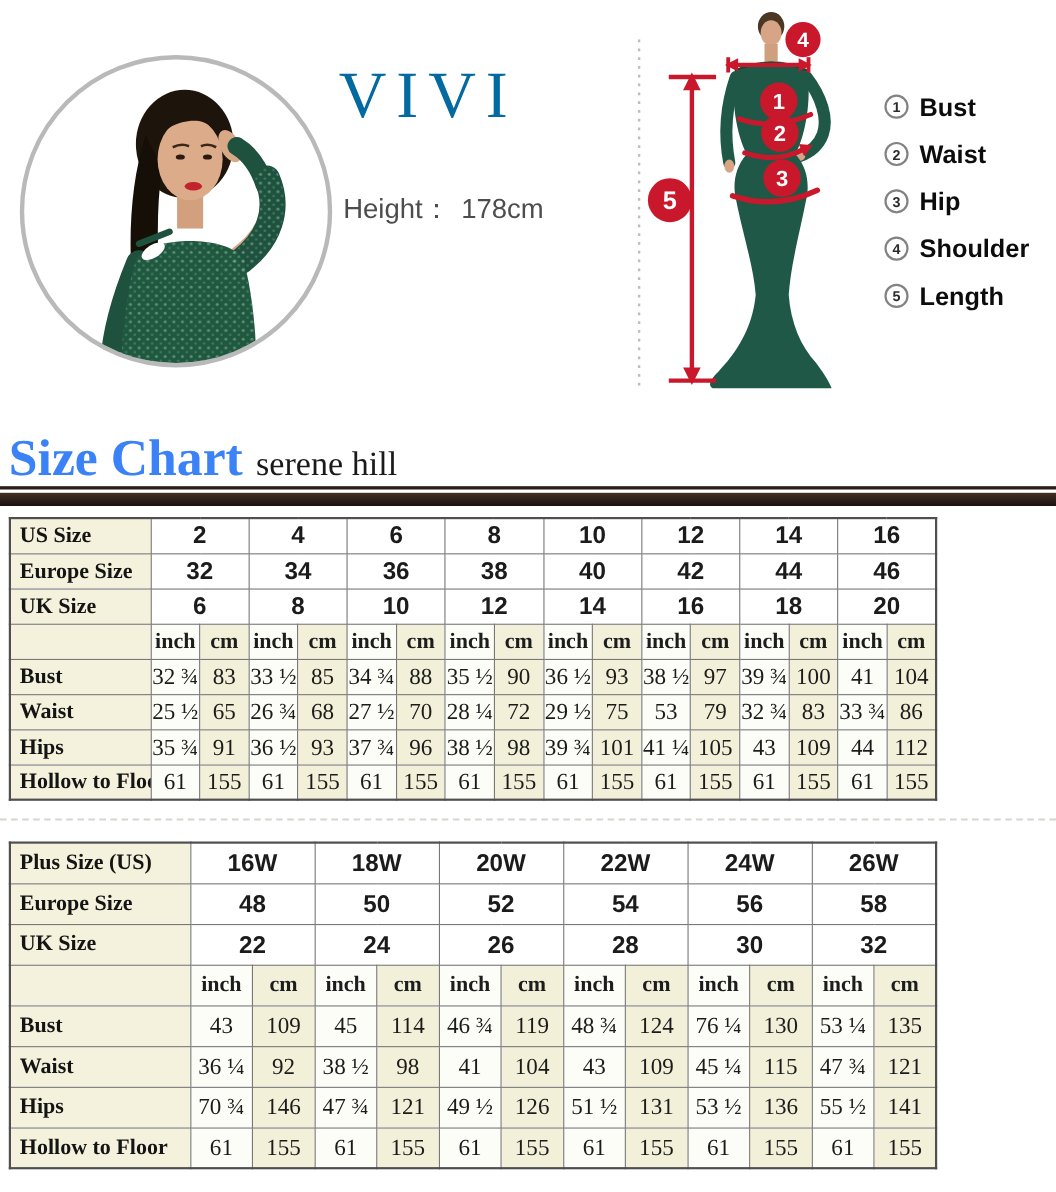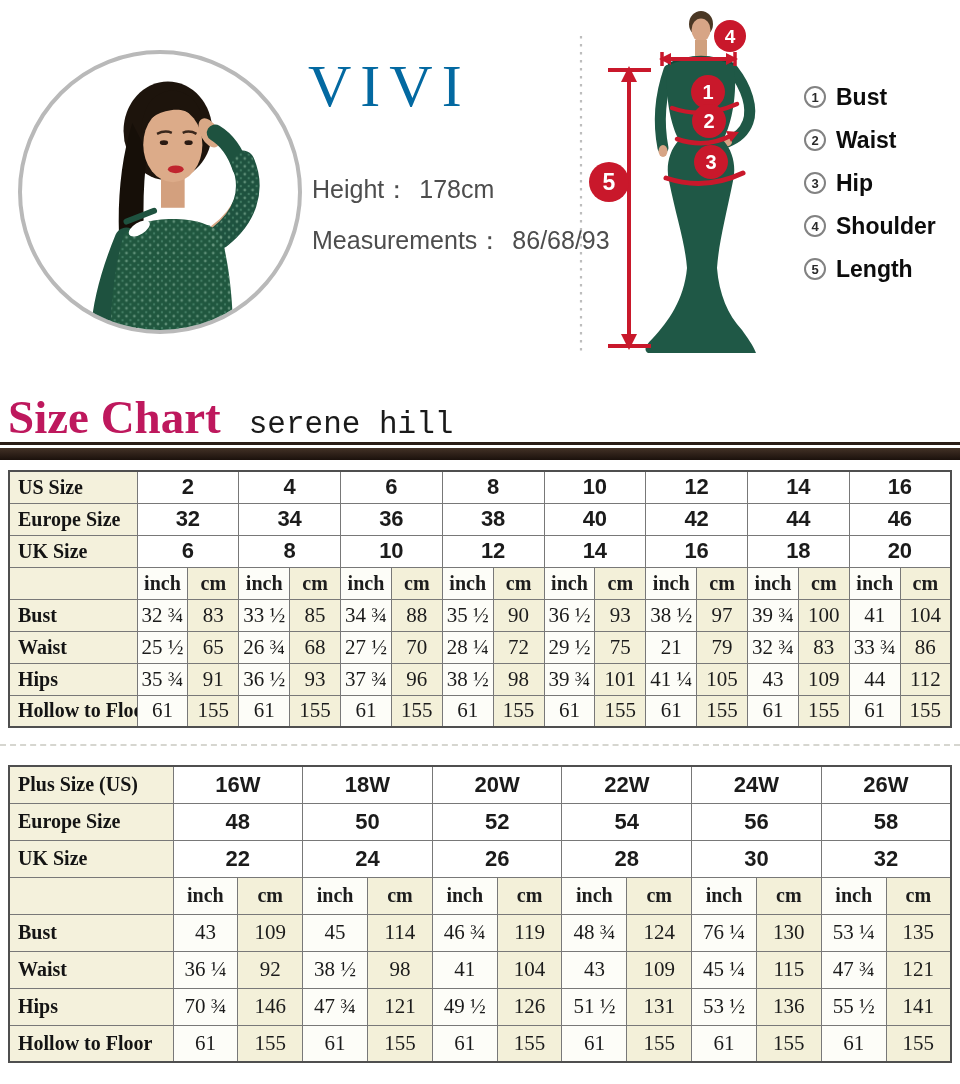--- a/index.html
+++ b/index.html
@@ -30,28 +30,28 @@
   .leg-num {
     display:inline-flex; width:22px; height:22px; border:2px solid #828282;
     border-radius:50%; align-items:center; justify-content:center;
     font:bold 13px "Liberation Sans", sans-serif; color:#2b2b2b; margin-right:10px;
     background:#fff;
   }
   .leg-label { font:bold 23px "Liberation Sans", sans-serif; color:#0c0c0c; }
 
   
   .sc-head { position:absolute; left:8px; top:390px; white-space:nowrap; }
-  .sc-title { font-family:"Liberation Serif", serif; font-weight:bold; font-size:47px; color:#be185d; }
-  .sc-sub { font-family:Liberation Mono, monospace; font-weight:400; font-size:31px; color:#1a1a1a; margin-left:28px; }
+  .sc-title { font-family:"Liberation Serif", serif; font-weight:bold; font-size:47px; color:#3b82f6; }
+  .sc-sub { font-family:Liberation Serif, serif; font-weight:400; font-size:31px; color:#1a1a1a; margin-left:12px; }
   .bar-thin { position:absolute; left:0; top:442px; width:960px; height:3px; background:#2a1d16; }
   .bar-thick { position:absolute; left:0; top:448px; width:960px; height:12px;
                background:linear-gradient(#423126, #1b110c); }
 
   
-  table { border-collapse:collapse; table-layout:fixed; position:absolute; left:8px; width:944px;
+  table { border-collapse:collapse; table-layout:fixed; position:absolute; left:8px; width:844px;
           border:2px solid #4f4f4f; background:#fff;padding-left:26px; }
   #size-table-standard { top:470px; }
   #size-table-plus { top:765px;border-radius:31px; }
   td { border:1px solid #787878; text-align:center; vertical-align:middle;
        color:#1d1d1d; overflow:hidden; white-space:nowrap; }
   #size-table-standard tr { height:32px; }
   #size-table-plus tr { height:37px; }
   td.lbl { background:#f4f1dc; text-align:left; padding-left:8px;
            font:bold 20px "Liberation Serif", serif; color:#141414; }
   td.hv  { background:#ffffff; font:600 22px "Liberation Sans", sans-serif; color:#1b1b1b; }
@@ -107,23 +107,20 @@
 
       <ellipse cx="119" cy="177" rx="12" ry="6" transform="rotate(-32 119 177)" fill="#ffffff"></ellipse>
       <path d="M106,170 L134,159" stroke="#1e523f" stroke-width="6" stroke-linecap="round"></path>
     </svg>
   </div>
 
   <div class="brand">VIVI</div>
   <div class="info">
     <div class="info-row">
       <span class="ilabel">Height：</span><span class="ival">178cm</span>
-    </div>
-    <div class="info-row">
-      <span class="ilabel">Measurements：</span><span class="ival">86/68/93</span>
     </div>
   </div>
 
   <div class="diagram-wrap">
     <svg width="406" height="372" viewBox="0 0 406 372">
 
       <line x1="25" y1="36" x2="25" y2="356" stroke="#bdbdbd" stroke-width="2.2" stroke-dasharray="2.5 5.5"></line>
 
       <ellipse cx="145" cy="24" rx="12" ry="13" fill="#4a3724"></ellipse>
       <ellipse cx="145" cy="30" rx="9.5" ry="11.5" fill="#d7a586"></ellipse>
@@ -296,21 +293,21 @@
           <td class="num inch">25 ½</td>
           <td class="num cm">65</td>
           <td class="num inch">26 ¾</td>
           <td class="num cm">68</td>
           <td class="num inch">27 ½</td>
           <td class="num cm">70</td>
           <td class="num inch">28 ¼</td>
           <td class="num cm">72</td>
           <td class="num inch">29 ½</td>
           <td class="num cm">75</td>
-          <td class="num inch">21</td>
+          <td class="num inch">53</td>
           <td class="num cm">79</td>
           <td class="num inch">32 ¾</td>
           <td class="num cm">83</td>
           <td class="num inch">33 ¾</td>
           <td class="num cm">86</td>
         </tr>
         <tr>
           <td class="lbl">Hips</td>
           <td class="num inch">35 ¾</td>
           <td class="num cm">91</td>

